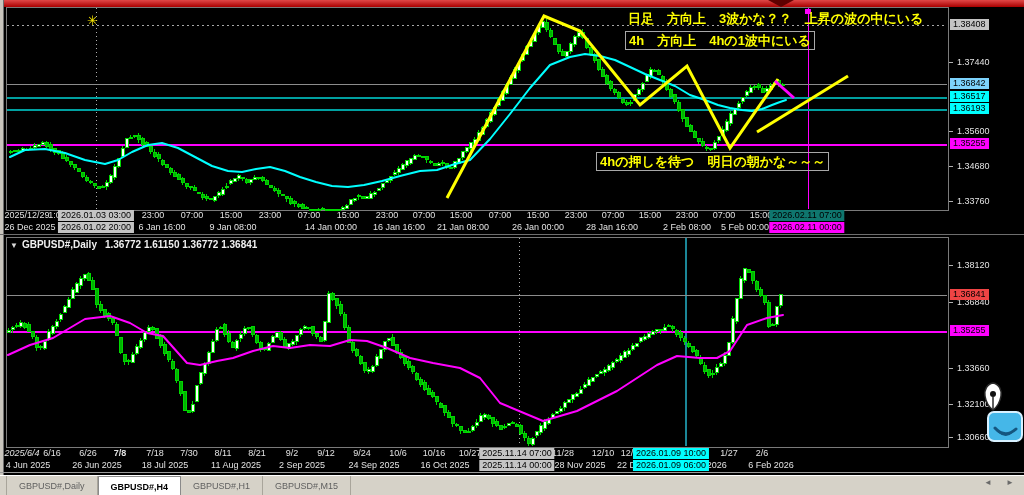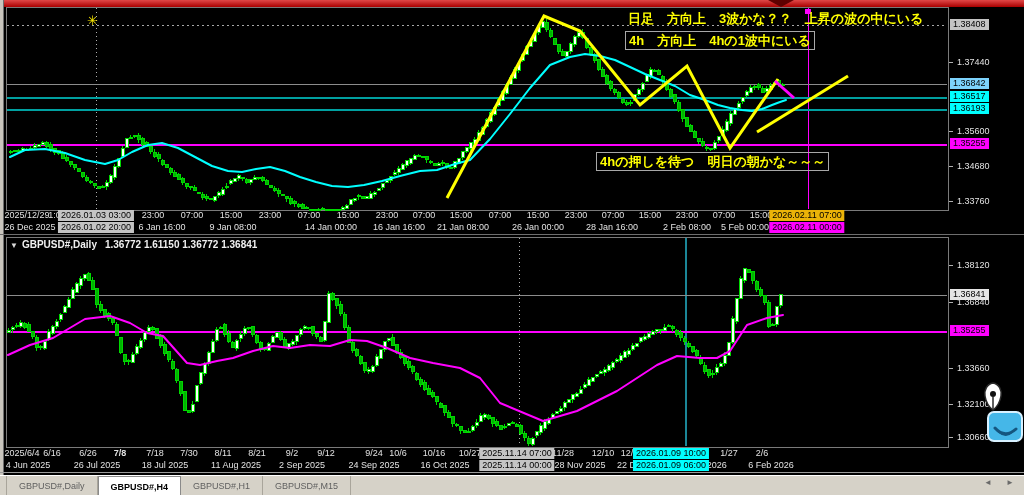--- a/index.html
+++ b/index.html
@@ -884,63 +884,63 @@
       <span class="ttick" style="left: 461px; top: 210px;">15:00</span>
       <span class="ttick" style="left: 500px; top: 210px;">07:00</span>
       <span class="ttick" style="left: 538px; top: 210px;">15:00</span>
       <span class="ttick" style="left: 576px; top: 210px;">23:00</span>
       <span class="ttick" style="left: 613px; top: 210px;">07:00</span>
       <span class="ttick" style="left: 650px; top: 210px;">15:00</span>
       <span class="ttick" style="left: 687px; top: 210px;">23:00</span>
       <span class="ttick" style="left: 724px; top: 210px;">07:00</span>
       <span class="ttick" style="left: 761px; top: 210px;">15:00</span>
       <span class="tbox" style="left: 96px; top: 210px; background: rgb(196, 196, 196);">2026.01.03 03:00</span>
-      <span class="tbox" style="left: 807px; top: 210px; background: #eab308;">2026.02.11 07:00</span>
+      <span class="tbox" style="left: 807px; top: 210px; background: #0f766e;">2026.02.11 07:00</span>
       <span class="ttick" style="left: 30px; top: 222px;">26 Dec 2025</span>
       <span class="ttick" style="left: 162px; top: 222px;">6 Jan 16:00</span>
       <span class="ttick" style="left: 233px; top: 222px;">9 Jan 08:00</span>
       <span class="ttick" style="left: 331px; top: 222px;">14 Jan 00:00</span>
       <span class="ttick" style="left: 399px; top: 222px;">16 Jan 16:00</span>
       <span class="ttick" style="left: 463px; top: 222px;">21 Jan 08:00</span>
       <span class="ttick" style="left: 538px; top: 222px;">26 Jan 00:00</span>
       <span class="ttick" style="left: 612px; top: 222px;">28 Jan 16:00</span>
       <span class="ttick" style="left: 687px; top: 222px;">2 Feb 08:00</span>
       <span class="ttick" style="left: 745px; top: 222px;">5 Feb 00:00</span>
       <span class="tbox" style="left: 96px; top: 222px; background: rgb(196, 196, 196);">2026.01.02 20:00</span>
       <span class="tbox" style="left: 807px; top: 222px; background: rgb(255, 0, 255);">2026.02.11 00:00</span>
       <span class="ptick" style="left: 957px; top: 260px;">1.38120</span>
       <span class="ptick" style="left: 957px; top: 296.532px;">1.36840</span>
       <span class="ptick" style="left: 957px; top: 362.981px;">1.33660</span>
       <span class="ptick" style="left: 957px; top: 399.002px;">1.32100</span>
       <span class="ptick" style="left: 957px; top: 432.251px;">1.30660</span>
-      <span class="pbox" style="left: 950px; top: 288.532px; background: #e5e5e5;">1.36841</span>
+      <span class="pbox" style="left: 950px; top: 288.532px; background: #ef4444;">1.36841</span>
       <span class="pbox" style="left: 950px; top: 325.153px; background: rgb(255, 0, 255);">1.35255</span>
-      <span class="ttick" style="left: 22px; top: 448px;">2025/6/4</span>
+      <span class="ttick" style="left: 22px; top: 448px; font-style: italic;">2025/6/4</span>
       <span class="ttick" style="left: 52px; top: 448px;">6/16</span>
       <span class="ttick" style="left: 88px; top: 448px;">6/26</span>
       <span class="ttick" style="left: 120px; top: 448px; font-weight: bold;">7/8</span>
       <span class="ttick" style="left: 155px; top: 448px;">7/18</span>
       <span class="ttick" style="left: 189px; top: 448px;">7/30</span>
       <span class="ttick" style="left: 223px; top: 448px;">8/11</span>
       <span class="ttick" style="left: 257px; top: 448px;">8/21</span>
       <span class="ttick" style="left: 292px; top: 448px; text-align: right;">9/2</span>
       <span class="ttick" style="left: 326px; top: 448px;">9/12</span>
-      <span class="ttick" style="left: 374px; top: 448px; text-align: right;">9/24</span>
+      <span class="ttick" style="left: 362px; top: 448px; text-align: right;">9/24</span>
       <span class="ttick" style="left: 398px; top: 448px;">10/6</span>
       <span class="ttick" style="left: 434px; top: 448px;">10/16</span>
       <span class="ttick" style="left: 470px; top: 448px;">10/27</span>
       <span class="ttick" style="left: 563px; top: 448px;">11/28</span>
       <span class="ttick" style="left: 603px; top: 448px;">12/10</span>
       <span class="ttick" style="left: 632px; top: 448px;">12/22</span>
       <span class="ttick" style="left: 729px; top: 448px;">1/27</span>
       <span class="ttick" style="left: 762px; top: 448px;">2/6</span>
       <span class="tbox" style="left: 517px; top: 448px; background: rgb(196, 196, 196);">2025.11.14 07:00</span>
       <span class="tbox" style="left: 671px; top: 448px; background: rgb(0, 255, 255);">2026.01.09 10:00</span>
       <span class="ttick" style="left: 28px; top: 460px;">4 Jun 2025</span>
-      <span class="ttick" style="left: 97px; top: 460px;">26 Jul 2025</span>
+      <span class="ttick" style="left: 97px; top: 460px;">26 Jun 2025</span>
       <span class="ttick" style="left: 165px; top: 460px;">18 Jul 2025</span>
       <span class="ttick" style="left: 236px; top: 460px;">11 Aug 2025</span>
       <span class="ttick" style="left: 302px; top: 460px;">2 Sep 2025</span>
       <span class="ttick" style="left: 374px; top: 460px;">24 Sep 2025</span>
       <span class="ttick" style="left: 445px; top: 460px;">16 Oct 2025</span>
       <span class="ttick" style="left: 580px; top: 460px;">28 Nov 2025</span>
       <span class="ttick" style="left: 629px; top: 460px;">22 De</span>
       <span class="ttick" style="left: 713px; top: 460px;">n 2026</span>
       <span class="ttick" style="left: 771px; top: 460px;">6 Feb 2026</span>
       <span class="tbox" style="left: 517px; top: 460px; background: rgb(196, 196, 196);">2025.11.14 00:00</span>

